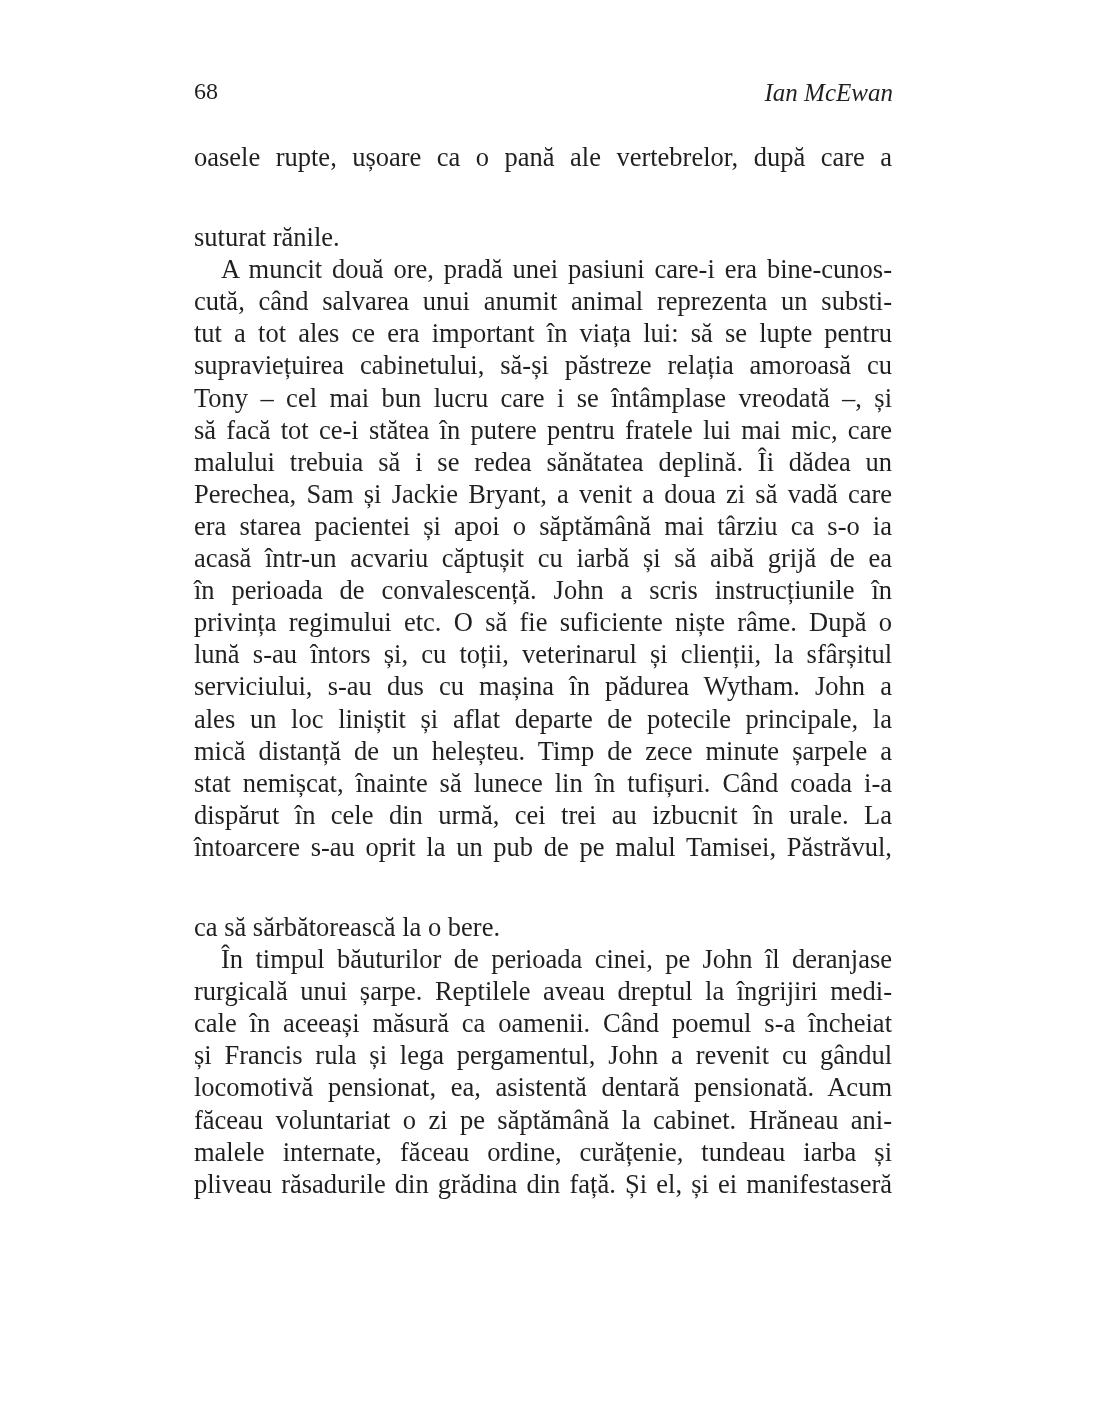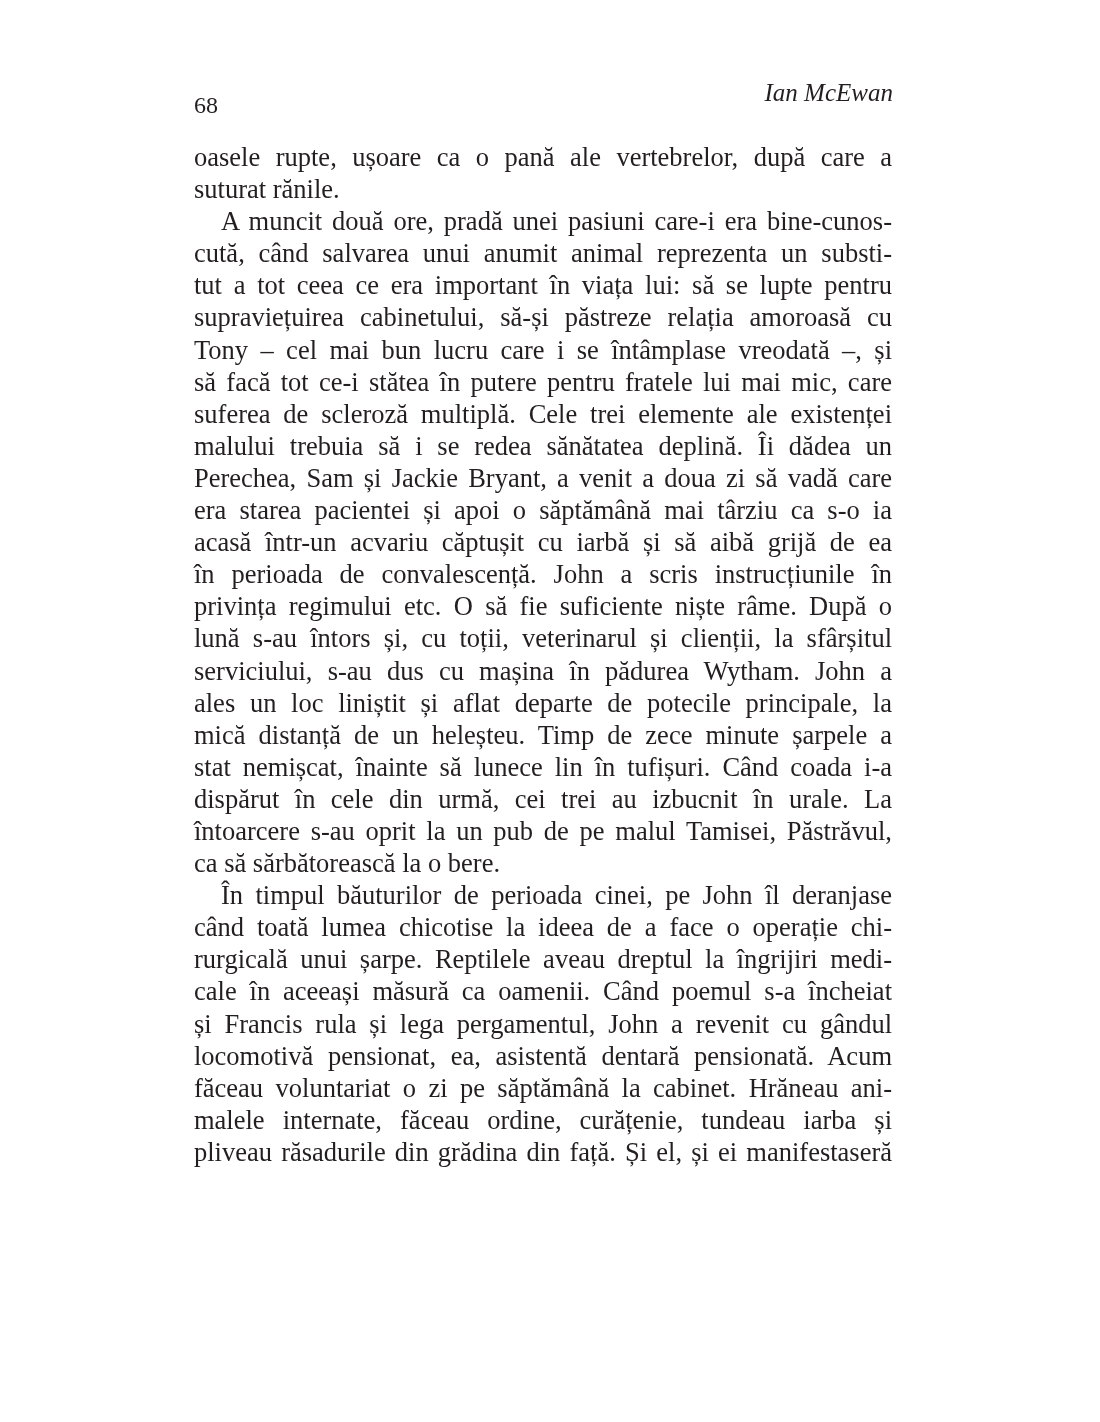--- a/index.html
+++ b/index.html
@@ -2,76 +2,74 @@
 <html><head>
 <meta charset="utf-8">
 <style>
   html, body { margin: 0; padding: 0; background: #ffffff; }
   body {
     width: 1100px; height: 1422px; position: relative; overflow: hidden;
     font-family: "Liberation Serif", "DejaVu Serif", serif;
     color: #231f20;
   }
   .page-number {
-    position: absolute; left: 194px; top: 90px;
+    position: absolute; left: 194px; top: 76px;
     font-size: 24px; line-height: 30px;
   }
   .running-head {
     position: absolute; right: 207px; top: 78px;
     font-size: 25px; line-height: 30px; font-style: italic; text-align: center;
   }
   .body-text {
     position: absolute; left: 194px; top: 141px; width: 698px;
   }
   .line {
     display: block; height: 32.1px; line-height: 32px;
     font-size: 26.5px; white-space: nowrap;
     text-align: justify; text-align-last: justify;
     transform-origin: left center;
   }
-  .line.last { text-align-last: left; }
+  .line.last { text-align-last: left; margin-top: 48px; }
   .line.indent { text-indent: 27px; }
 </style>
 </head>
 <body>
 
 <div>
   <div class="page-number">68</div>
   <div class="running-head">Ian McEwan</div>
   <div class="body-text" id="body-text">
       <div>
         <span class="line">oasele rupte, ușoare ca o pană ale vertebrelor, după care a</span>
         <span class="line last">suturat rănile.</span>
       </div>
       <div>
         <span class="line indent">A muncit două ore, pradă unei pasiuni care-i era bine-cunos-</span>
         <span class="line">cută, când salvarea unui anumit animal reprezenta un substi-</span>
-        <span class="line">tut a tot ceea ce era important în viața lui: să se lupte pentru</span>
+        <span class="line">tut a tot ales ce era important în viața lui: să se lupte pentru</span>
         <span class="line">supraviețuirea cabinetului, să-și păstreze relația amoroasă cu</span>
         <span class="line">Tony – cel mai bun lucru care i se întâmplase vreodată –, și</span>
         <span class="line">să facă tot ce-i stătea în putere pentru fratele lui mai mic, care</span>
-        <span class="line">suferea de scleroză multiplă. Cele trei elemente ale existenței</span>
         <span class="line">malului trebuia să i se redea sănătatea deplină. Îi dădea un</span>
         <span class="line">Perechea, Sam și Jackie Bryant, a venit a doua zi să vadă care</span>
         <span class="line">era starea pacientei și apoi o săptămână mai târziu ca s-o ia</span>
         <span class="line">acasă într-un acvariu căptușit cu iarbă și să aibă grijă de ea</span>
         <span class="line">în perioada de convalescență. John a scris instrucțiunile în</span>
         <span class="line">privința regimului etc. O să fie suficiente niște râme. După o</span>
         <span class="line">lună s-au întors și, cu toții, veterinarul și clienții, la sfârșitul</span>
         <span class="line">serviciului, s-au dus cu mașina în pădurea Wytham. John a</span>
         <span class="line">ales un loc liniștit și aflat departe de potecile principale, la</span>
         <span class="line">mică distanță de un heleșteu. Timp de zece minute șarpele a</span>
         <span class="line">stat nemișcat, înainte să lunece lin în tufișuri. Când coada i-a</span>
         <span class="line">dispărut în cele din urmă, cei trei au izbucnit în urale. La</span>
         <span class="line">întoarcere s-au oprit la un pub de pe malul Tamisei, Păstrăvul,</span>
         <span class="line last">ca să sărbătorească la o bere.</span>
       </div>
       <div>
         <span class="line indent">În timpul băuturilor de perioada cinei, pe John îl deranjase</span>
-        <span class="line">când toată lumea chicotise la ideea de a face o operație chi-</span>
         <span class="line">rurgicală unui șarpe. Reptilele aveau dreptul la îngrijiri medi-</span>
         <span class="line">cale în aceeași măsură ca oamenii. Când poemul s-a încheiat</span>
         <span class="line">și Francis rula și lega pergamentul, John a revenit cu gândul</span>
         <span class="line">locomotivă pensionat, ea, asistentă dentară pensionată. Acum</span>
         <span class="line">făceau voluntariat o zi pe săptămână la cabinet. Hrăneau ani-</span>
         <span class="line">malele internate, făceau ordine, curățenie, tundeau iarba și</span>
         <span class="line">pliveau răsadurile din grădina din față. Și el, și ei manifestaseră</span>
       </div>
     </div>
 </div>

